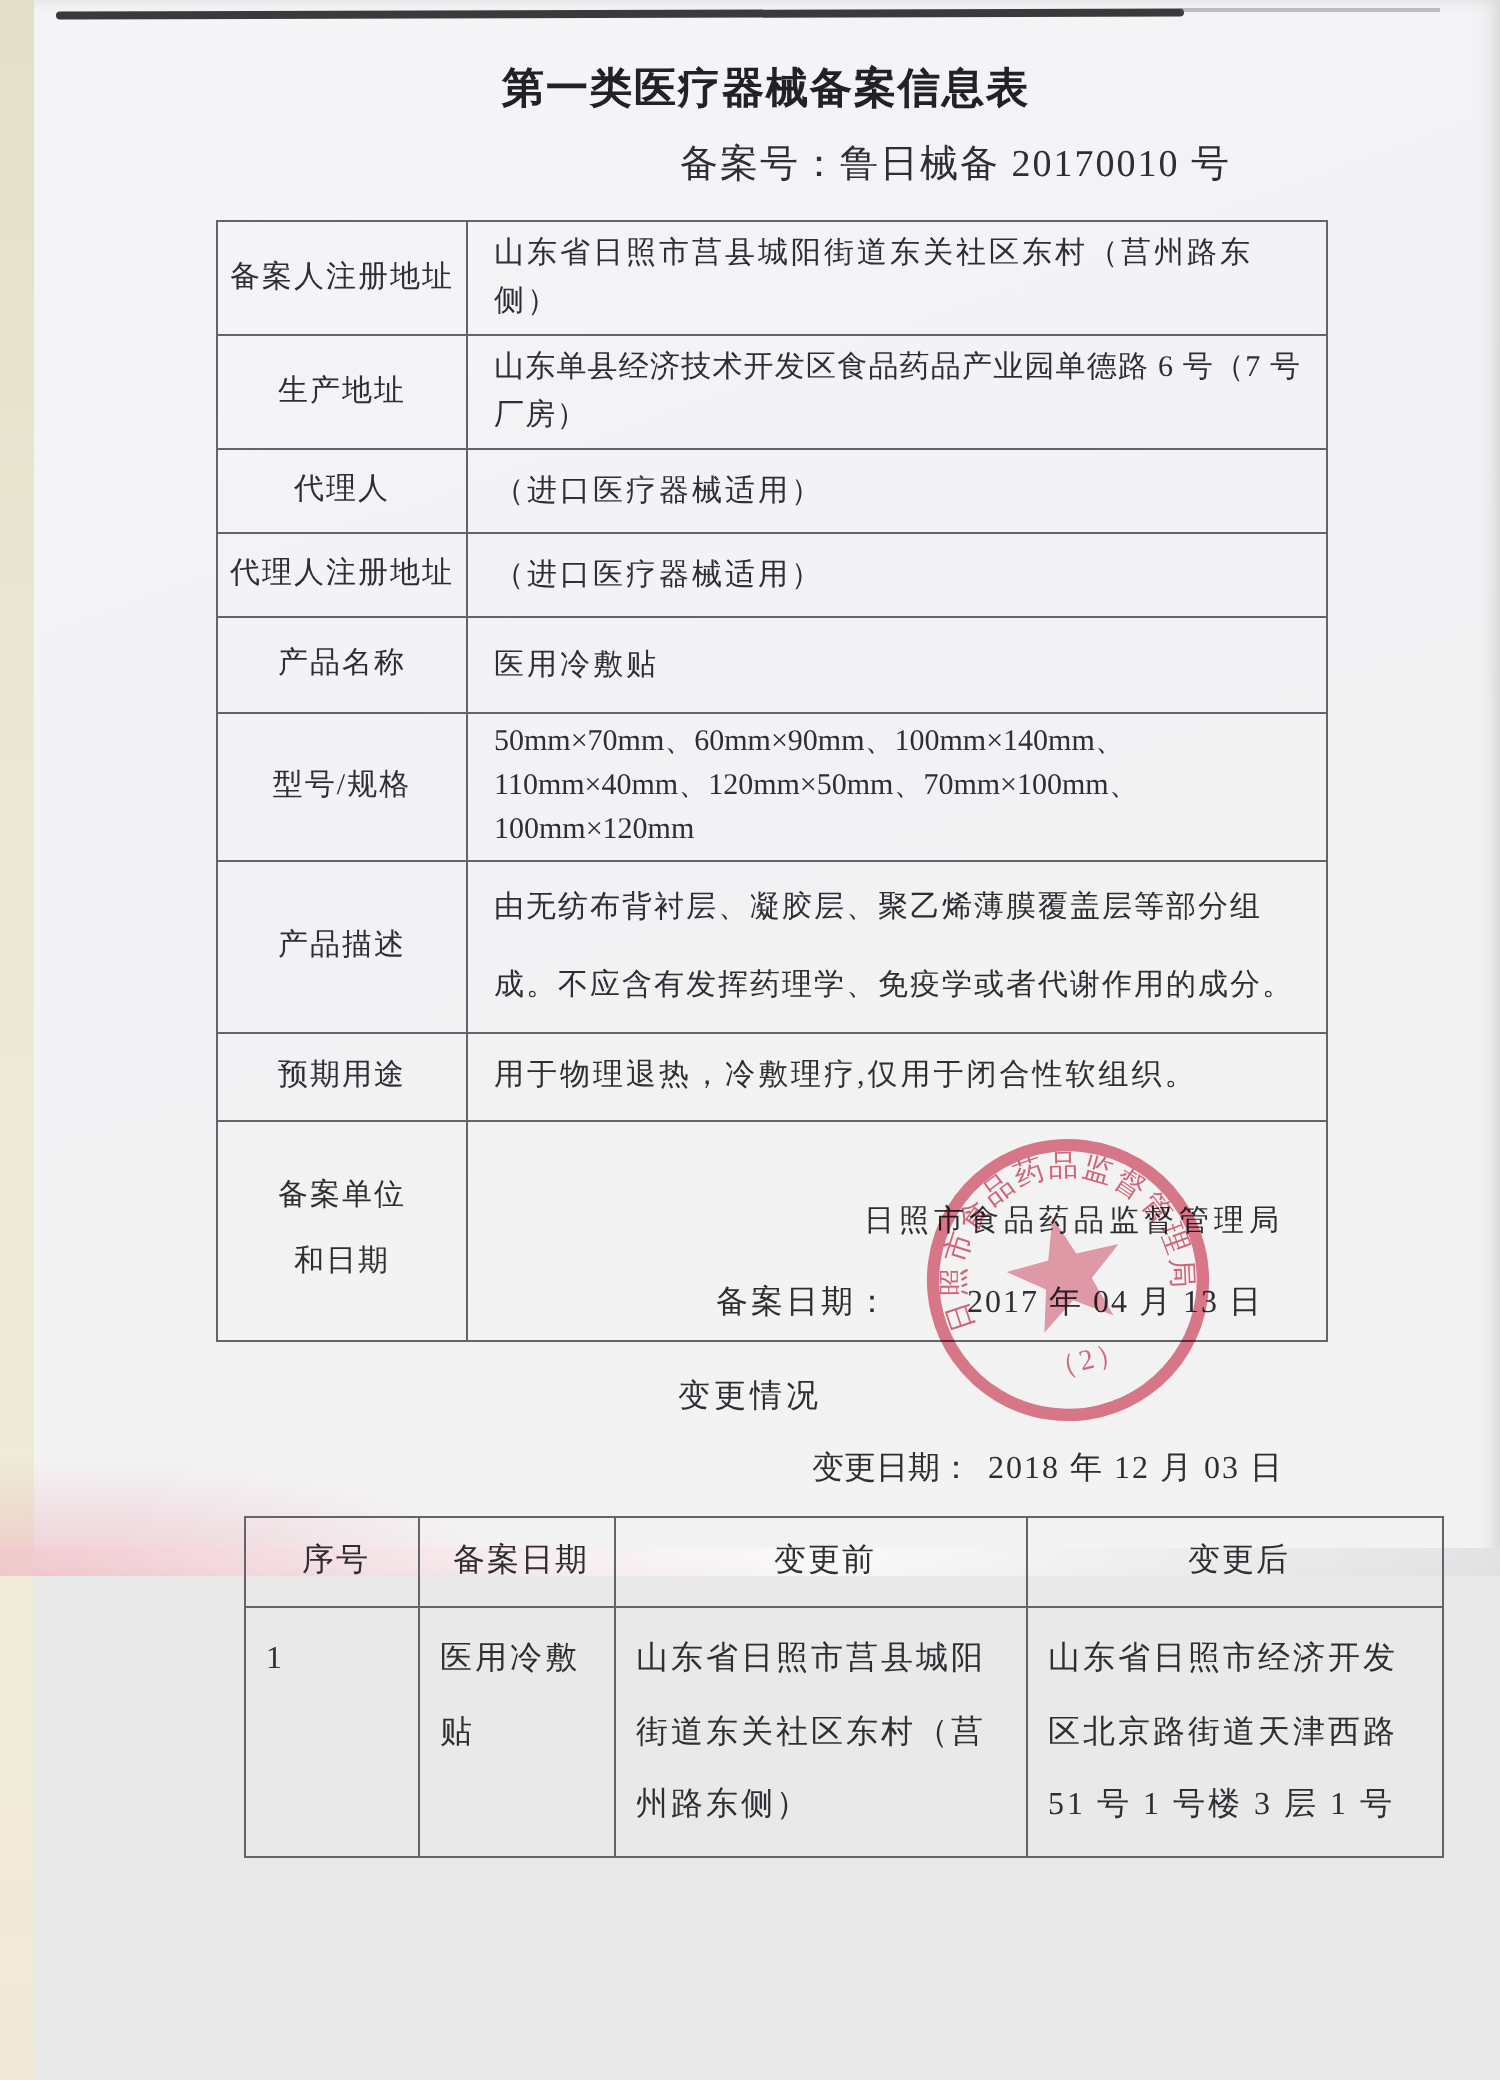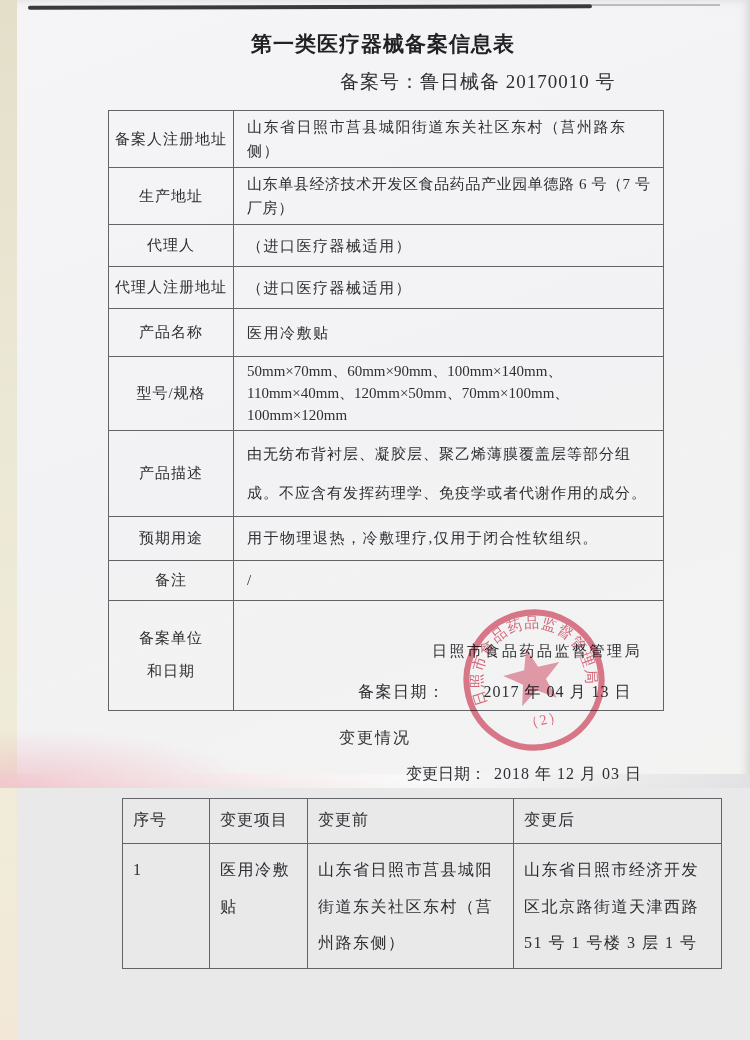--- a/index.html
+++ b/index.html
@@ -62,21 +62,21 @@
   .stamp .ringtext{fill:rgba(208,58,84,0.88);font-size:15.5px;letter-spacing:1.5px;
     font-family:"Liberation Serif","DejaVu Serif",serif;}
   .stamp .num{fill:rgba(208,58,84,0.85);font-size:15px;
     font-family:"Liberation Serif","DejaVu Serif",serif;}
 
   .change-title{margin-top:17px;text-align:center;font-size:16px;letter-spacing:2px;}
   .change-date{width:642px;margin-top:15px;text-align:right;font-size:16px;white-space:nowrap;}
   .change-date .cdv{margin-left:8px;letter-spacing:1px;}
 
   .t2{width:531px;margin:13px 0 0 122px;}
-  .t2 th{font-weight:normal;text-align:left;font-size:16px;height:40px;
+  .t2 th{font-weight:normal;text-align:center;font-size:16px;height:40px;
     vertical-align:middle;padding:2px 6px 2px 10px;letter-spacing:1px;}
   .t2 td{vertical-align:top;font-size:16px;line-height:2.3;letter-spacing:1.5px;
     padding:8px 8px 6px 10px;height:108px;}
   .c-seq{width:70px;} .c-item{width:81px;} .c-before{width:189px;} .c-after{width:191px;}
 </style>
 </head>
 <body>
 
 <div class="page">
   <div class="edge-left"></div>
@@ -116,24 +116,20 @@
         <td class="val">50mm×70mm、60mm×90mm、100mm×140mm、110mm×40mm、120mm×50mm、70mm×100mm、100mm×120mm</td>
       </tr>
       <tr class="r9">
         <td class="lab">产品描述</td>
         <td class="val">由无纺布背衬层、凝胶层、聚乙烯薄膜覆盖层等部分组成。不应含有发挥药理学、免疫学或者代谢作用的成分。</td>
       </tr>
       <tr class="r10">
         <td class="lab">预期用途</td>
         <td class="val">用于物理退热，冷敷理疗,仅用于闭合性软组织。</td>
       </tr>
-      <tr class="r11">
-        <td class="lab">备注</td>
-        <td class="val">/</td>
-      </tr>
       <tr class="r12">
         <td class="lab">
           <div>备案单位</div>
           <div>和日期</div>
         </td>
         <td class="val">
           <div class="agency">日照市食品药品监督管理局</div>
           <div class="dateline">
             <span>备案日期：</span><span class="datev">2017 年 04 月 13 日</span>
           </div>
@@ -153,21 +149,21 @@
 
     <div class="change-title">变更情况</div>
     <div class="change-date">
       <span>变更日期：</span><span class="cdv">2018 年 12 月 03 日</span>
     </div>
 
     <table class="t2">
       <tbody>
           <tr>
         <th class="c-seq">序号</th>
-        <th class="c-item">变更项目</th>
+        <th class="c-item">备案日期</th>
         <th class="c-before">变更前</th>
         <th class="c-after">变更后</th>
       </tr>
       <tr>
         <td class="c-seq">1</td>
         <td class="c-item">医用冷敷贴</td>
         <td class="c-before">山东省日照市莒县城阳街道东关社区东村（莒州路东侧）</td>
         <td class="c-after">山东省日照市经济开发区北京路街道天津西路 51 号 1 号楼 3 层 1 号</td>
       </tr>
     </tbody>

